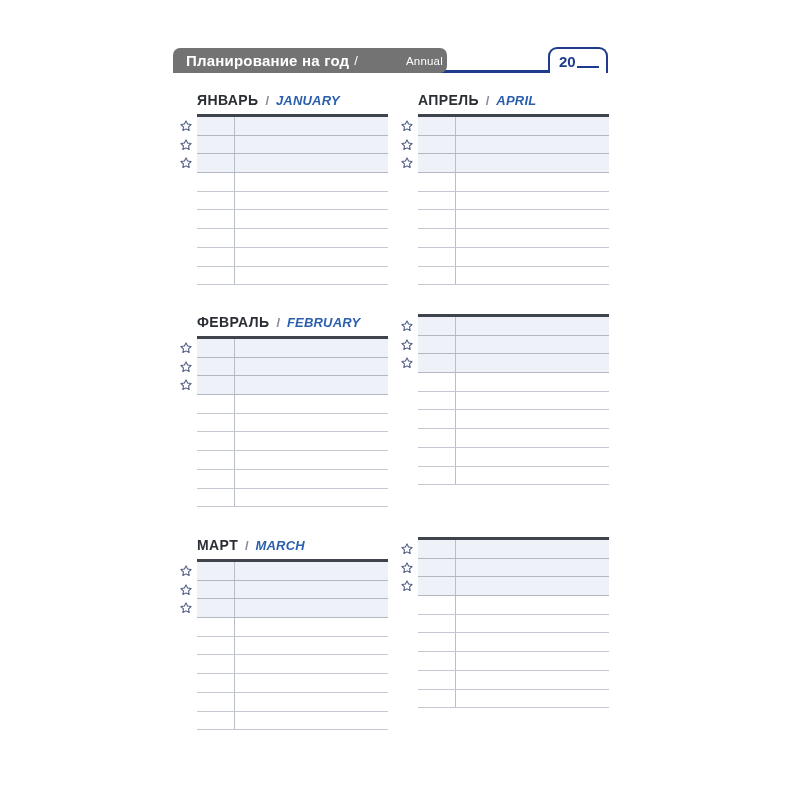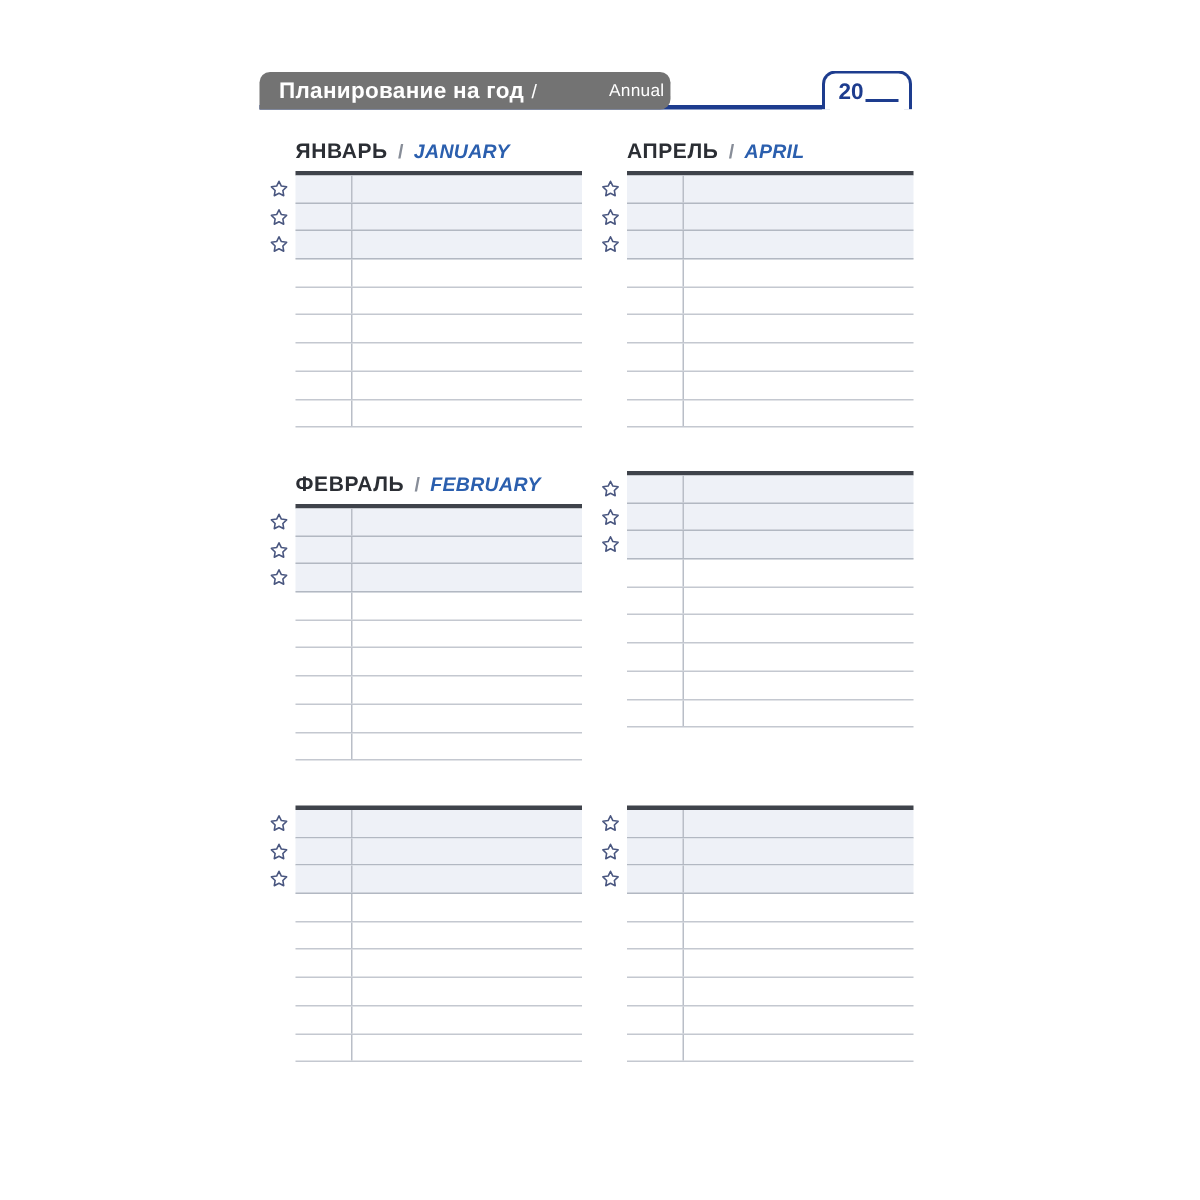--- a/index.html
+++ b/index.html
@@ -299,20 +299,25 @@
           <div class="date-cell"></div>
           <div class="note-cell"></div>
         </div>
         <div class="m-row">
           <div class="date-cell"></div>
           <div class="note-cell"></div>
         </div>
       </div>
   </section>
     <section class="month-block c0 r2">
+    <h2 class="month-title">
+      <span class="mt-ru">МАРТ</span>
+      <span class="mt-sep">/</span>
+      <span class="mt-en">MARCH</span>
+    </h2>
     <div class="month-table">
         <div class="m-row hl">
           <div class="date-cell"></div>
           <div class="note-cell"></div>
           <span class="star"><svg viewBox="0 0 24 24" width="14" height="14" aria-hidden="true">
               <path d="M12 3.2l2.7 5.4 6 .9-4.3 4.2 1 6-5.4-2.8-5.4 2.8 1-6-4.3-4.2 6-.9z" fill="#ffffff" stroke="#4a5780" stroke-width="1.8" stroke-linejoin="round"></path>
             </svg></span>
         </div>
         <div class="m-row hl">
           <div class="date-cell"></div>

